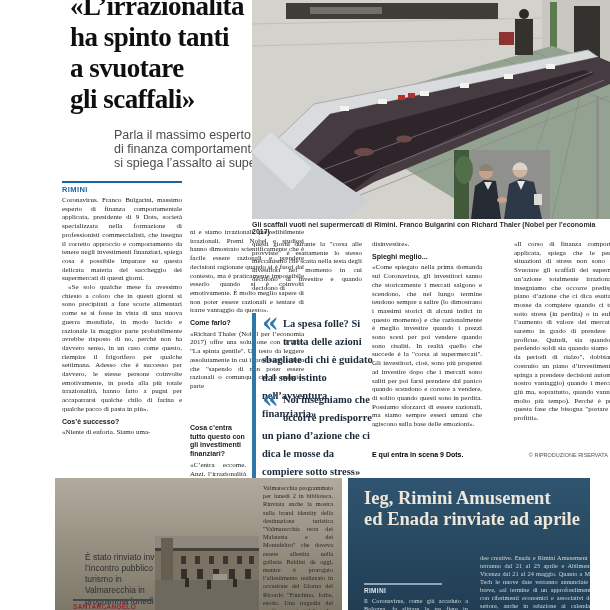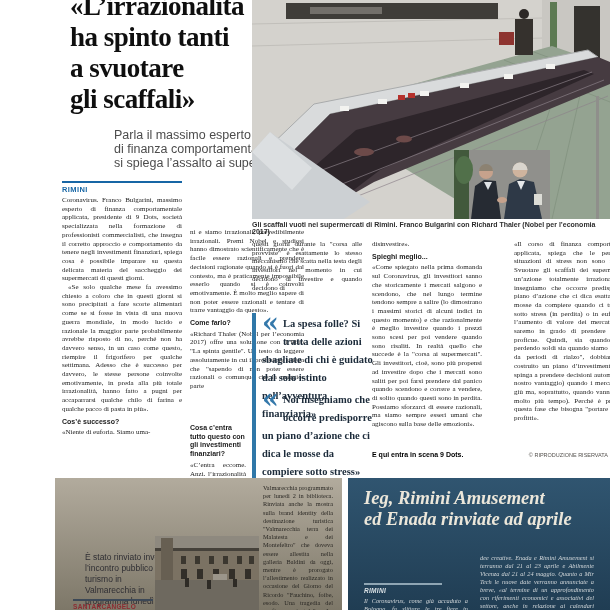--- a/index.html
+++ b/index.html
@@ -45,22 +45,22 @@
             font-weight:bold;color:#4a2327;}
   .bl-title div{white-space:nowrap;}
   .bl-sub{left:18px;top:74px;width:84px;font-family:"Liberation Sans",sans-serif;
           font-size:8.5px;line-height:11px;color:#2f2e33;margin-left:12px;}
   .bl-rule{left:18px;top:121px;width:80px;height:2px;background:#3c4856;}
   .bl-kicker{left:18px;top:125px;font-family:"Liberation Sans",sans-serif;font-size:6.5px;
              font-weight:bold;color:#8c2b31;letter-spacing:.3px;}
   .bl-body{left:208px;top:6px;width:70px;height:126px;font-size:6.3px;line-height:8.2px;
            text-align:justify;color:#2a2824;overflow:hidden;}
   .bl-photo{left:100px;top:58px;width:104px;height:74px;overflow:hidden;}
-  .box-right{left:348px;top:478px;width:262px;height:132px;
-             background:linear-gradient(#305570,#203d53);overflow:hidden;font-style:italic;}
+  .box-right{left:348px;top:478px;width:242px;height:132px;
+             background:linear-gradient(#305570,#203d53);overflow:hidden;}
   .br-title{left:16px;top:10px;width:240px;font-size:18.5px;line-height:21px;
             font-weight:bold;color:#ece7da;}
   .br-title div{white-space:nowrap;}
   .br-sub{left:16px;top:58px;width:96px;font-family:"Liberation Sans",sans-serif;
           font-size:9px;line-height:11.5px;color:#a9bcc9;}
   .br-rule{left:16px;top:105px;width:78px;height:1.5px;background:#8fa6b4;}
   .br-kicker{left:16px;top:109px;font-family:"Liberation Sans",sans-serif;font-size:6.5px;
              font-weight:bold;color:#dbe2e6;letter-spacing:.3px;}
   .br-col{font-size:6.3px;line-height:8px;text-align:justify;color:#d3d8db;overflow:hidden;}
   .br-col1{left:16px;top:119px;width:104px;height:13px;}

